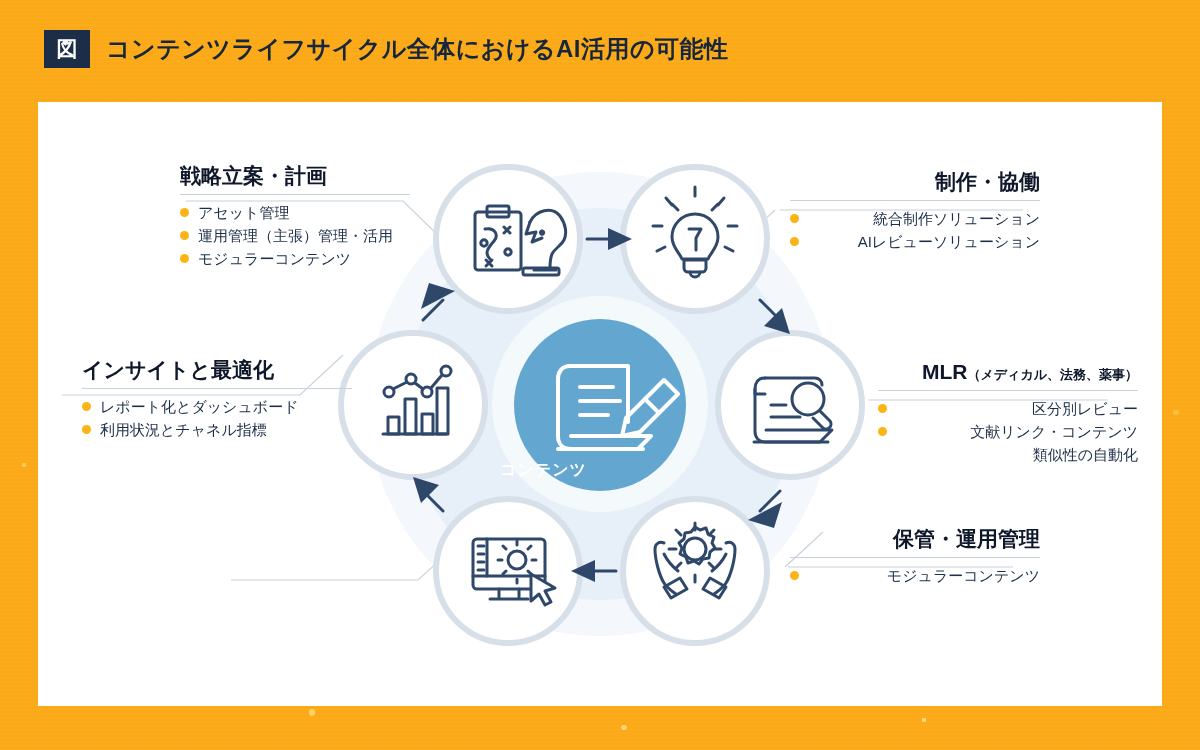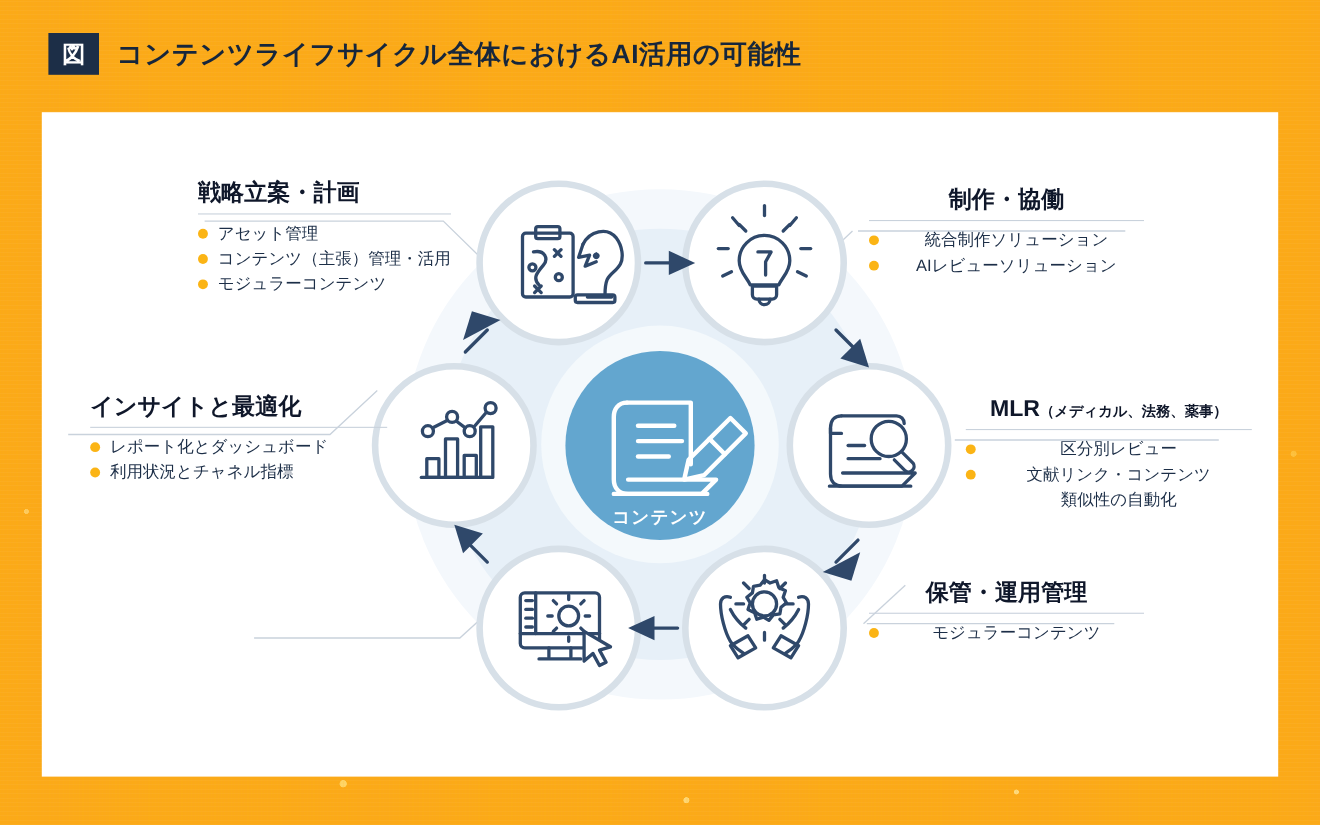--- a/index.html
+++ b/index.html
@@ -68,25 +68,25 @@
   .bullets{ list-style:none; }
   .bullets li{
     position:relative; color:#1C2E47; font-size:15px; line-height:1.52;
     padding-left:18px; white-space:nowrap;
   }
   .bullets li .dot{
     position:absolute; left:0; top:6px; width:9px; height:9px;
     border-radius:50%; background:#FBB415;
   }
   .bullets li.cont{ padding-left:18px; }
-  .block.right{ text-align:center; }
+  .block.right{ text-align:right; }
 
   
   .center-label{
-    position:absolute; width:200px; text-align:center; color:#fff;
+    position:absolute; width:200px; color:#fff;
     font-size:16px; font-weight:700; letter-spacing:1px;
   }
 </style>
 </head>
 <body>
 
 <div class="bg-texture"></div>
 <div class="bg-noise"></div>
 
 <div class="header">
@@ -262,21 +262,21 @@
       </g>
     </svg>
 
     <div class="center-label" style="left:462px; top:358px;">コンテンツ</div>
 
     <div class="block" style="left:142px; top:62px; width:230px;">
       <h3>戦略立案・計画</h3>
       <div class="rule"></div>
       <ul class="bullets">
         <li><span class="dot"></span><span>アセット管理</span></li>
-        <li><span class="dot"></span><span>コンテンツ（主張）管理・活用</span></li>
+        <li><span class="dot"></span><span>運用管理（主張）管理・活用</span></li>
         <li><span class="dot"></span><span>モジュラーコンテンツ</span></li>
       </ul>
     </div>
 
     <div class="block right" style="left:752px; top:68px; width:250px;">
       <h3>制作・協働</h3>
       <div class="rule"></div>
       <ul class="bullets">
         <li><span class="dot"></span><span>統合制作ソリューション</span></li>
         <li><span class="dot"></span><span>AIレビューソリューション</span></li>

